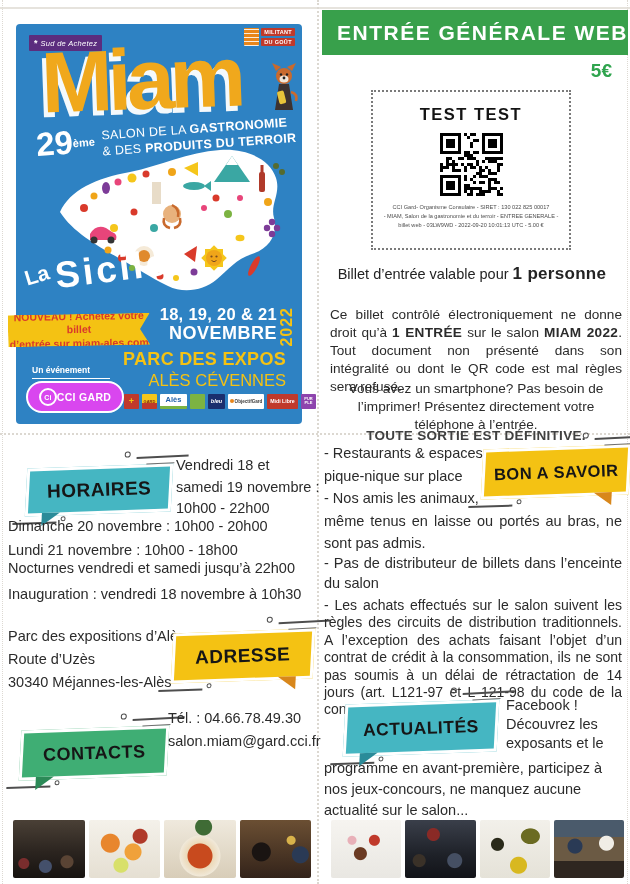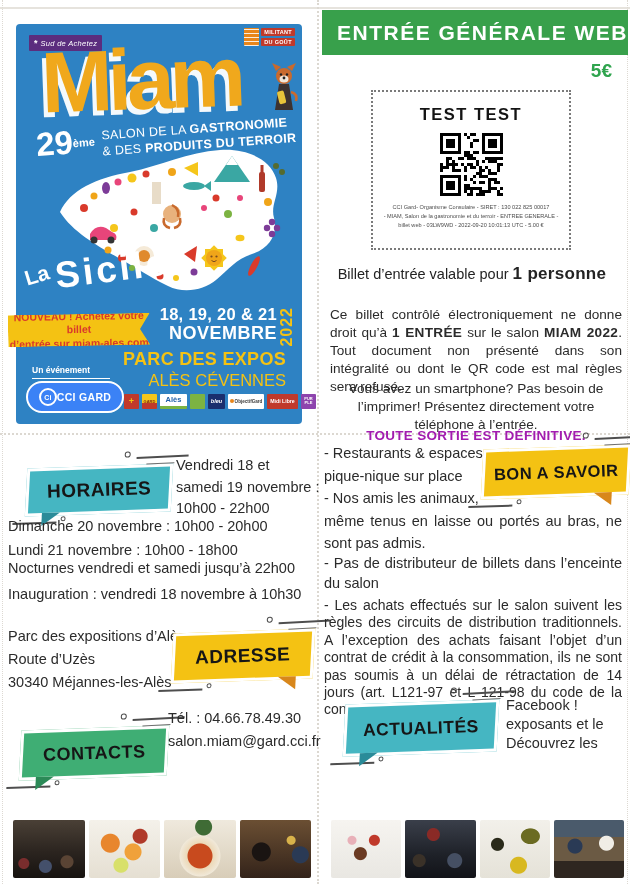--- a/index.html
+++ b/index.html
@@ -47,21 +47,21 @@
   #dates{right:8px;top:281px;text-align:right;color:#fff;padding-right:17px;}
   #dates .d1{font-size:16.5px;font-weight:bold;letter-spacing:.3px;}
   #dates .d2{font-size:18px;font-weight:bold;line-height:1.05;letter-spacing:.5px;}
   #year{position:absolute;right:-2px;top:2px;color:#F4C213;font-weight:bold;font-size:16px;
        writing-mode:vertical-rl;transform:rotate(180deg);letter-spacing:1px;}
   #venue{right:16px;top:325px;text-align:right;color:#F4C213;line-height:1.2;}
   #venue .v1{font-size:18px;font-weight:bold;letter-spacing:.3px;}
   #venue .v2{font-size:16.5px;}
   #evenement{left:16px;top:341px;color:#fff;font-size:8.5px;font-weight:bold;
        border-bottom:1px solid #fff;padding-bottom:3px;width:78px;}
-  #cci{left:10px;top:357px;width:94px;height:28px;background:#3b82f6;border:2px solid #fff;
+  #cci{left:10px;top:357px;width:94px;height:28px;background:#d946ef;border:2px solid #fff;
        border-radius:18px;color:#fff;display:flex;align-items:center;justify-content:center;gap:0;}
   #cci .cmark{width:14px;height:14px;border:2px solid #fff;border-radius:50%;font-size:7px;
        font-weight:bold;display:flex;align-items:center;justify-content:center;}
   #cci .clabel{font-size:10.5px;font-weight:bold;letter-spacing:.3px;}
   #partners{left:108px;top:369px;display:flex;gap:3px;align-items:center;height:16px;}
   .pt{height:15px;display:flex;align-items:center;justify-content:center;border-radius:1px;overflow:hidden;}
   .pt-occ{width:15px;background:#C0392B;color:#F1C40F;font-size:9px;font-weight:bold;}
   .pt-gard{width:15px;background:linear-gradient(180deg,#F5C61B 60%,#C0392B 60%);color:#7a1f12;
        font-size:4px;font-weight:bold;}
   .pt-ales{width:27px;background:#fff;color:#1F5FA8;font-size:7.5px;font-weight:bold;
@@ -83,21 +83,21 @@
   #holder{margin-top:13px;font-size:16.5px;font-weight:bold;letter-spacing:1.5px;color:#141414;}
   #qr{width:63px;height:63px;margin:9px auto 7px auto;}
   #qrmeta{font-size:5.6px;color:#4c4c4c;line-height:1.65;}
   #valid{left:322px;top:264px;width:300px;text-align:center;font-size:14.5px;color:#232323;}
   #valid b{font-size:17px;letter-spacing:.3px;}
   .tp{color:#2b2b2b;font-size:13.6px;line-height:1.34;}
   #p1{left:330px;top:292px;width:292px;text-align:justify;}
   #p1 b{letter-spacing:.3px;}
   #p2{left:330px;top:366px;width:292px;text-align:center;}
   #p3{left:330px;top:414px;width:292px;text-align:center;font-weight:bold;font-size:13.5px;
-      letter-spacing:.3px;color:#a21caf;}
+      letter-spacing:.3px;color:#404040;}
 
   
   .rb{position:absolute;display:flex;align-items:center;justify-content:center;font-weight:bold;
       color:#161616;border:3px solid #fff;transform:rotate(-2deg) skewX(-5deg);letter-spacing:.5px;}
   .rb>span{transform:skewX(5deg);}
   .rb.teal{background:#45B6C2;--fold:#2A8B99;}
   .rb.yellow{background:#F4C213;--fold:#D8871B;}
   .rb.green{background:#3FAE74;--fold:#2B8A57;}
   .rb::after{content:'';position:absolute;top:100%;border-style:solid;}
   .rb.fold-l::after{left:14px;border-width:13px 18px 0 0;border-color:var(--fold) transparent transparent transparent;}
@@ -531,23 +531,24 @@
   <div class="abs bt" id="bas2">- Pas de distributeur de billets dans  l’enceinte du salon</div>
   <div class="abs bt" id="bas3">- Les achats effectués sur le salon suivent les règles des circuits de distribution traditionnels. A l’exception  des achats faisant l’objet d’un contrat de crédit à la consommation, ils ne sont pas soumis à un délai de rétractation de 14 jours (art. L121-97 et L 121-98 du code de la consommation.)</div>
 
   <div class="rb teal fold-l" id="rb-actu">
     <i class="sk1"></i>
       <i class="sk2"></i>
     <span>ACTUALITÉS</span>
   </div>
   <div class="abs bt" id="actu-side">
     <div>Facebook !</div>
+    <div>Découvrez les</div>
     <div>exposants et le</div>
-    <div>Découvrez les</div>
-  </div>
+  </div>
+  <div class="abs bt" id="actu-rest">programme en avant-première, participez à nos jeux-concours, ne manquez aucune actualité sur le salon...</div>
 
   <div class="abs" id="photos">
     <div class="pg" id="pg-left">
       <div class="ph ph1"></div>
       <div class="ph ph2"></div>
       <div class="ph ph3"></div>
       <div class="ph ph4"></div>
     </div>
     <div class="pg" id="pg-right">
       <div class="ph ph5"></div>

